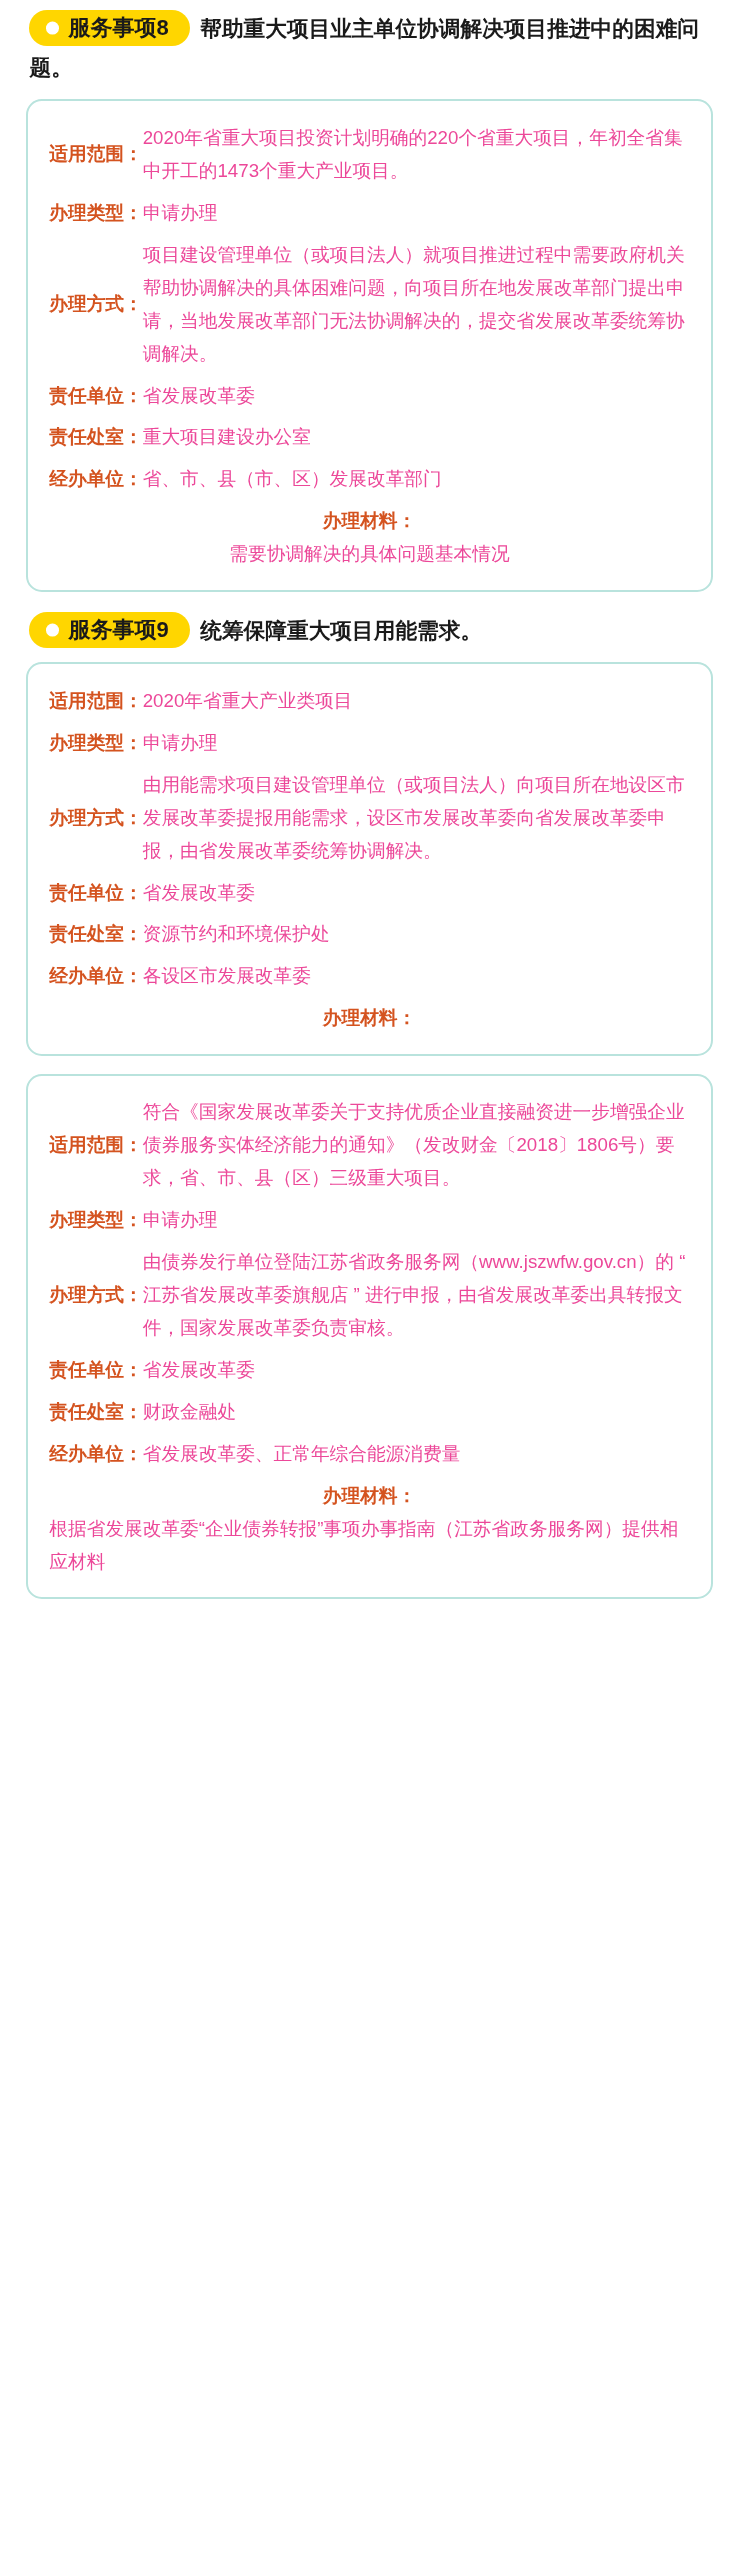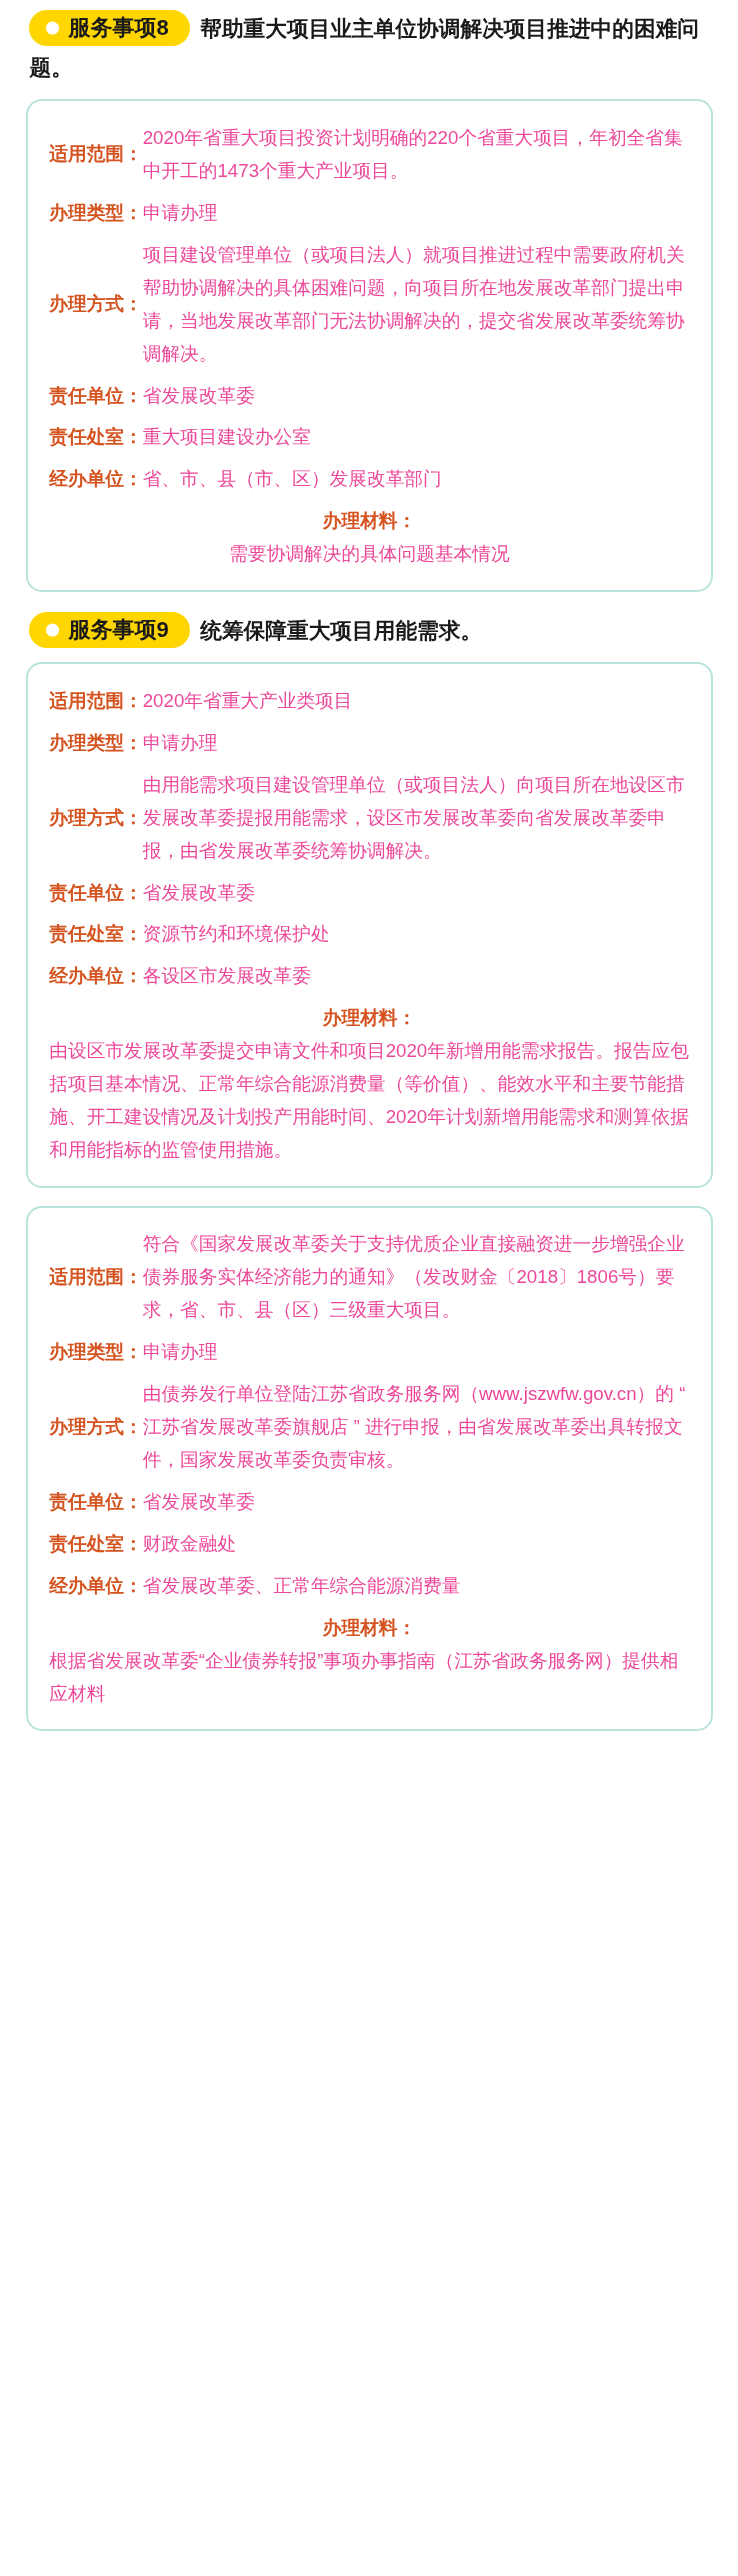--- a/index.html
+++ b/index.html
@@ -160,21 +160,20 @@
       <div class="row">
         <span class="lbl">责任处室：</span>
         <span class="val">资源节约和环境保护处</span>
       </div>
       <div class="row">
         <span class="lbl">经办单位：</span>
         <span class="val">各设区市发展改革委</span>
       </div>
       <div class="row">
         <span class="lbl">办理材料：</span>
-        <span class="val">由设区市发展改革委提交申请文件和项目2020年新增用能需求报告。报告应包括项目基本情况、正常年综合能源消费量（等价值）、能效水平和主要节能措施、开工建设情况及计划投产用能时间、2020年计划新增用能需求和测算依据和用能指标的监管使用措施。</span>
       </div>
     </div>
   </div>
 
   <div class="section">
     <div class="card">
       <div class="row">
         <span class="lbl">适用范围：</span>
         <span class="val">符合《国家发展改革委关于支持优质企业直接融资进一步增强企业债券服务实体经济能力的通知》（发改财金〔2018〕1806号）要求，省、市、县（区）三级重大项目。</span>
       </div>

